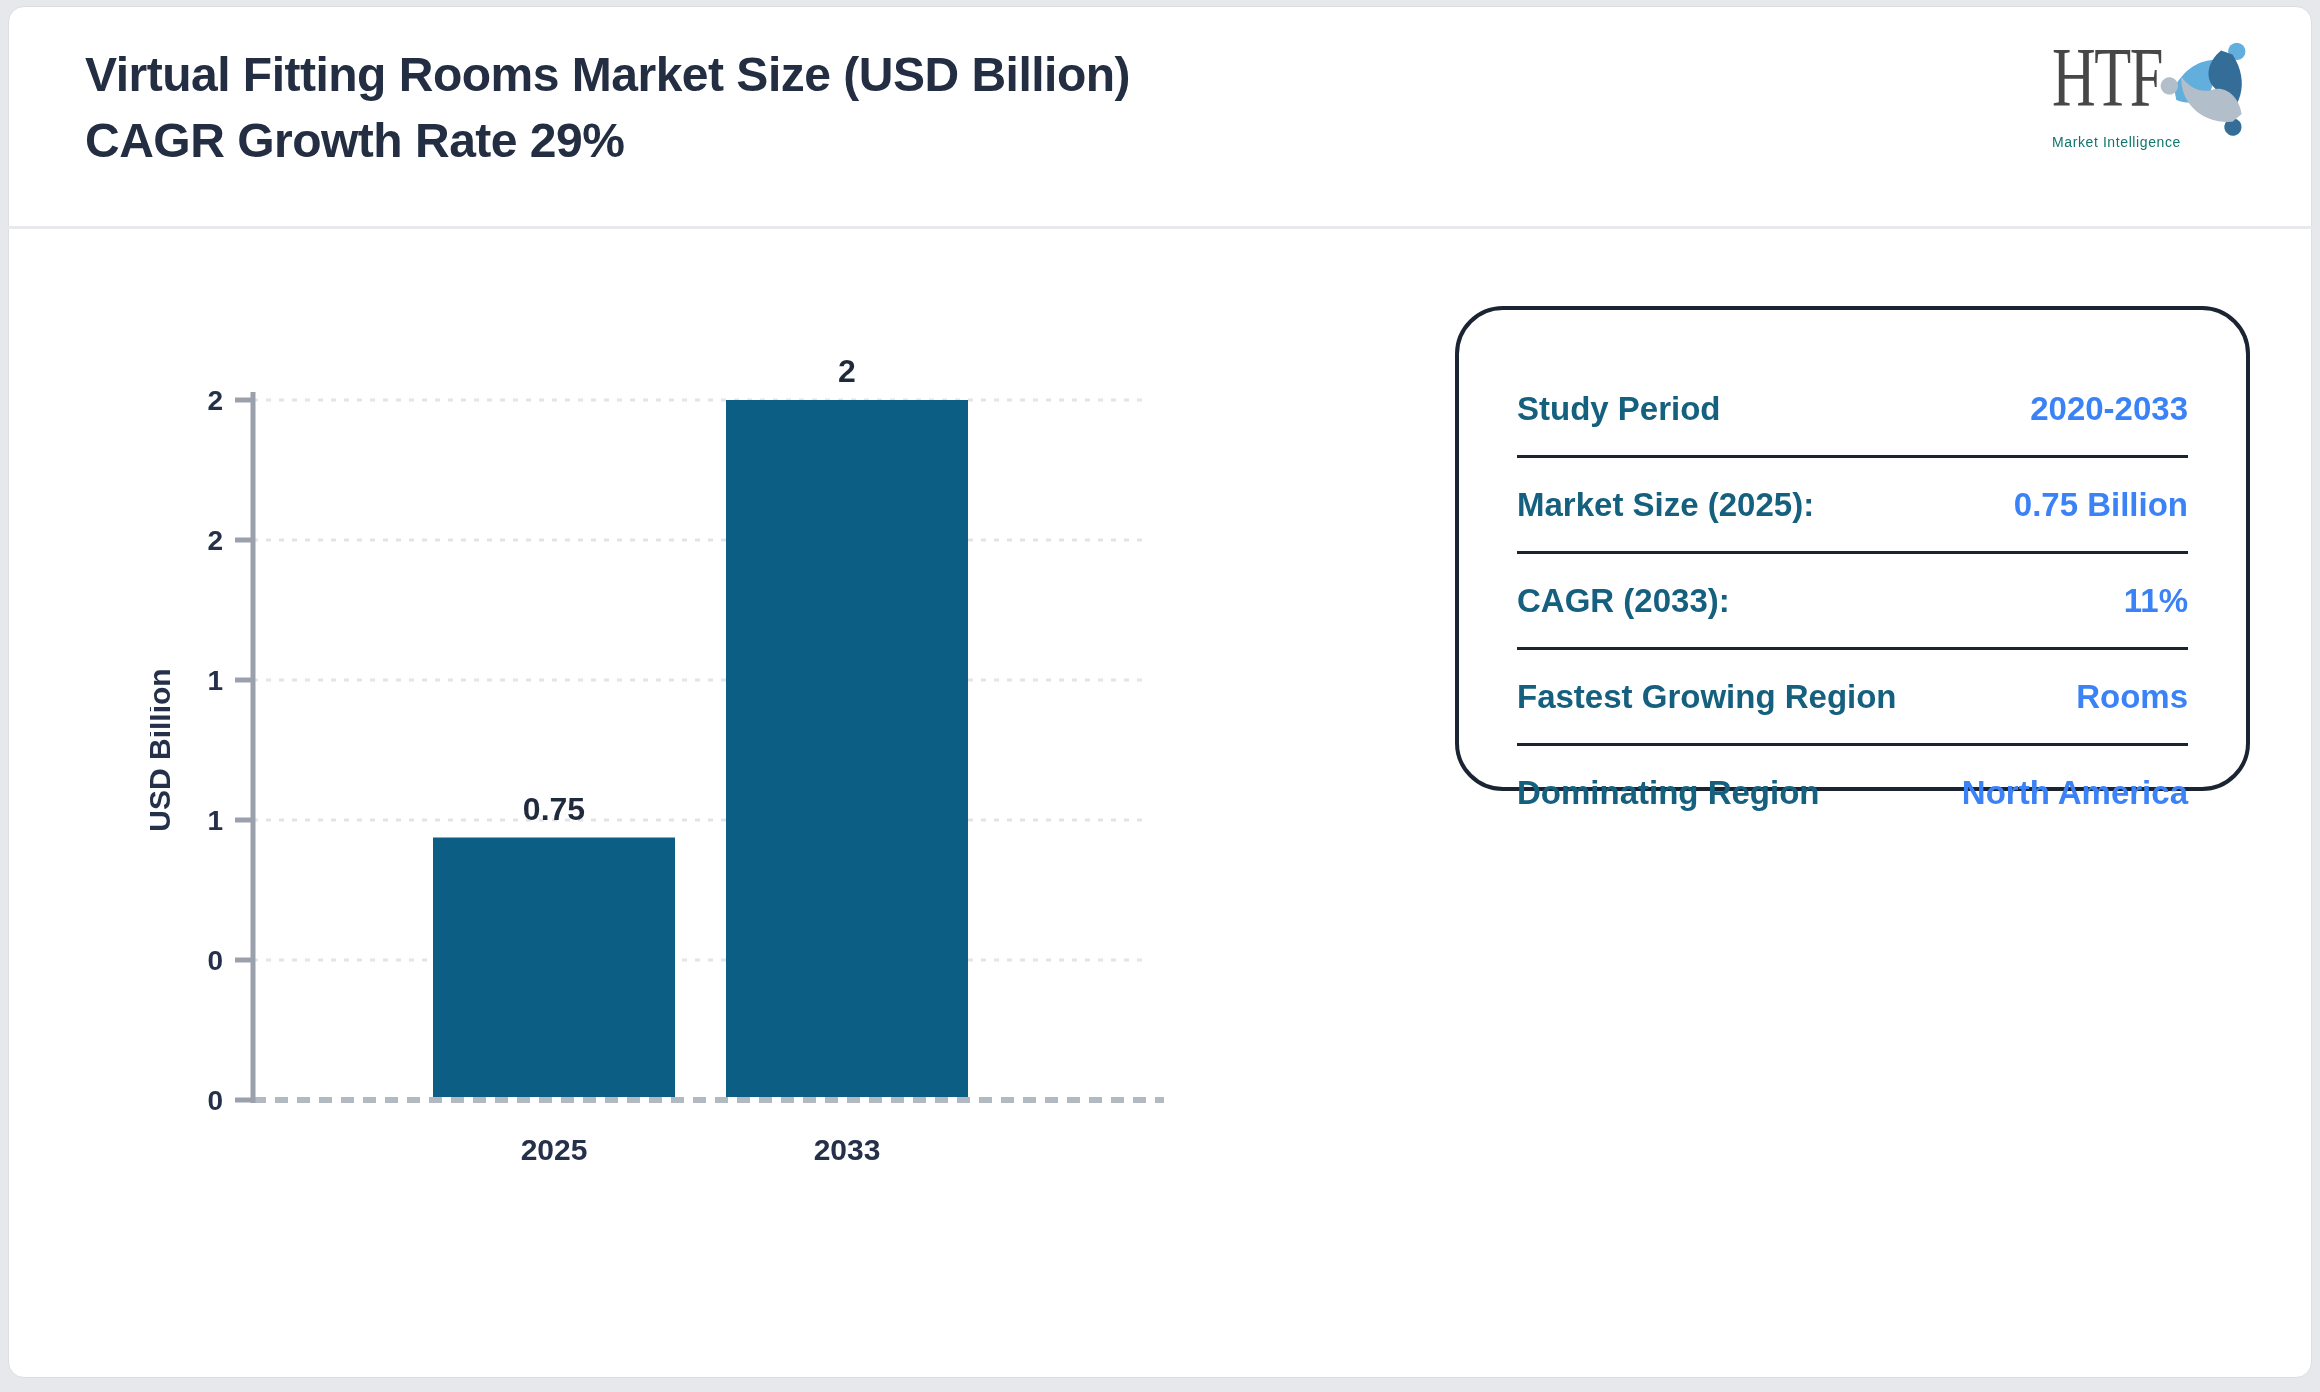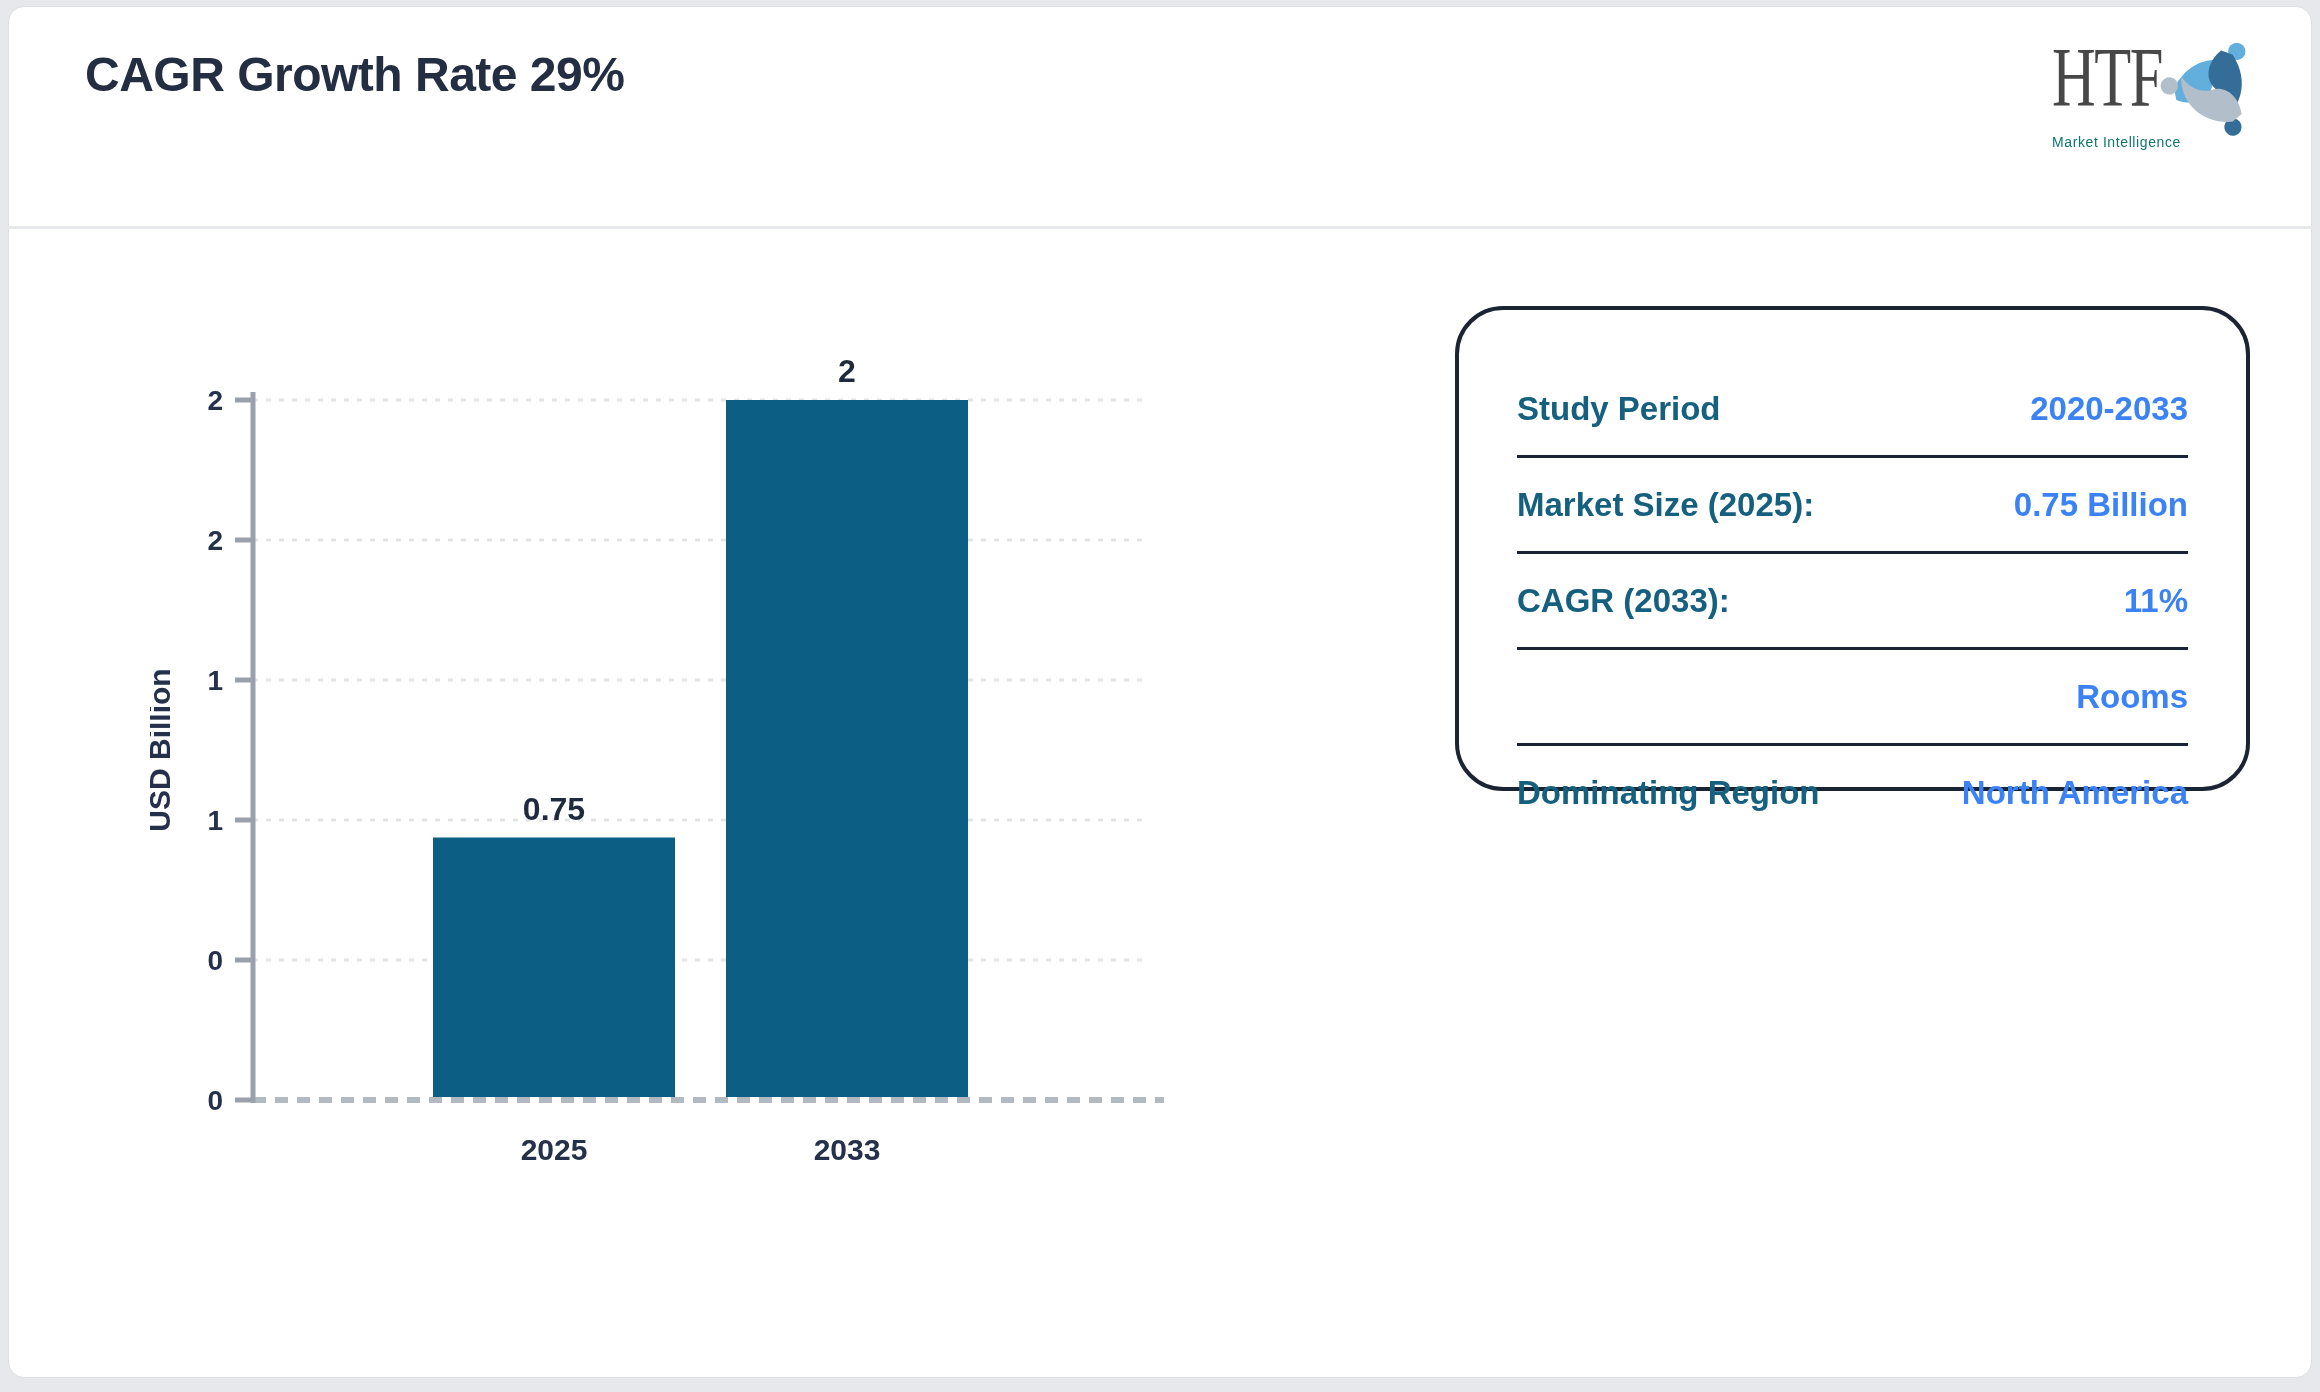--- a/index.html
+++ b/index.html
@@ -82,20 +82,21 @@
     text-align:right;
   }
 </style>
 </head>
 <body>
 
 <div id="page">
   <div id="card"></div>
 
   <div id="page-title">
+    <div>Virtual Fitting Rooms Market Size (USD Billion)</div>
     <div>CAGR Growth Rate 29%</div>
   </div>
   <div id="header-divider"></div>
 
   <div id="logo">
     <div class="logo-row">
       <span id="logo-brand">HTF</span>
       <svg id="logo-mark" width="108" height="108" viewBox="0 0 100 100">
         <g transform="rotate(0 50 52)">
           <circle cx="72" cy="18" r="8" fill="#62aedd"></circle>
@@ -152,20 +153,21 @@
     </div>
     <div class="info-row">
       <span class="info-label">Market Size (2025):</span>
       <span class="info-value">0.75 Billion</span>
     </div>
     <div class="info-row">
       <span class="info-label">CAGR (2033):</span>
       <span class="info-value">11%</span>
     </div>
     <div class="info-row">
+      <span class="info-label">Fastest Growing Region</span>
       <span class="info-value">Rooms</span>
     </div>
     <div class="info-row">
       <span class="info-label">Dominating Region</span>
       <span class="info-value">North America</span>
     </div>
   </div>
 </div>
 
 </body></html>

